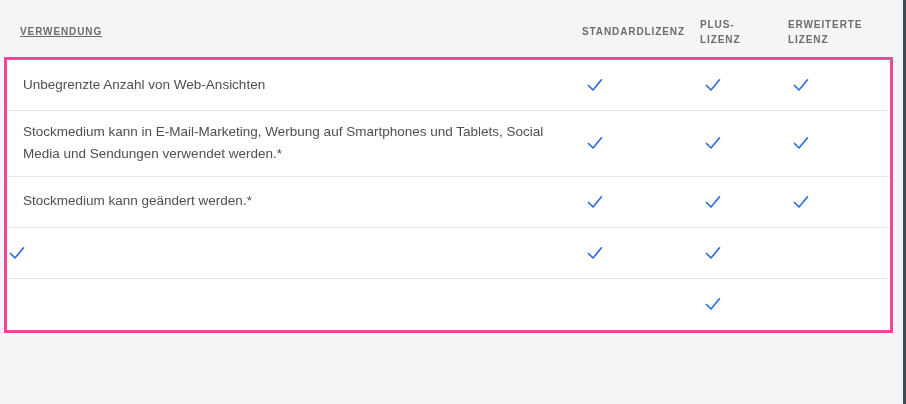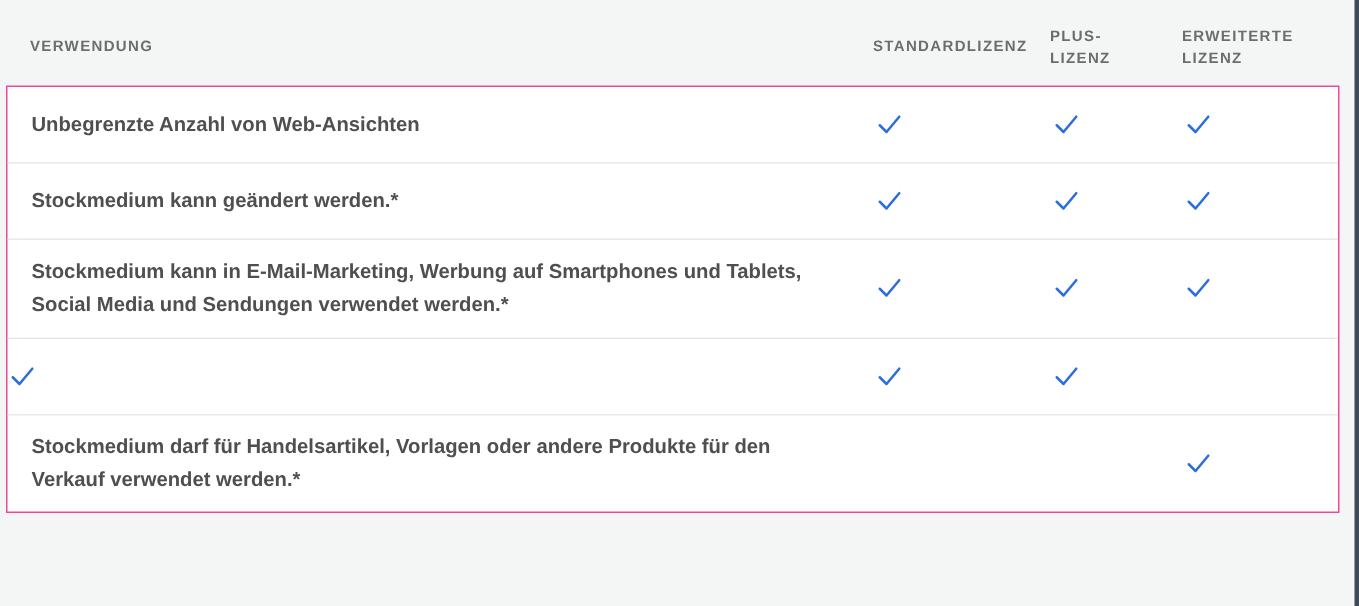--- a/index.html
+++ b/index.html
@@ -36,25 +36,24 @@
     background: transparent;
   }
   .header-cell {
     font-size: 10px;
     font-weight: bold;
     letter-spacing: 0.9px;
     line-height: 1.45;
     color: #6d6d6d;
     text-transform: uppercase;
   }
-  .header-cell.first { padding-left: 16px; }
+  .header-cell.first { padding-left: 16px; text-decoration: underline; }
   .table-body {
     background: #ffffff;
-    border: 1px solid #ec4899;
-    font-weight: bold;
+    border: 3px solid #ec4899;
   }
   .table-row {
     min-height: 51px;
     border-bottom: 1px solid #e8e8e8;
   }
   .table-row:last-child { border-bottom: none; }
   .label-cell {
     font-size: 13.5px;
     color: #4f4f4f;
     line-height: 1.65;
@@ -101,21 +100,21 @@
           </div>
           <div class="check-cell">
             <span class="check-icon">
               <svg width="16" height="14" viewBox="0 0 16 14" xmlns="http://www.w3.org/2000/svg">
                 <path d="M1.5 7.5 L6 12 L14.5 1.8" fill="none" stroke="#2d6edf" stroke-width="1.7" stroke-linecap="round" stroke-linejoin="round"></path>
               </svg>
             </span>
           </div>
         </div>
         <div class="grid-row table-row">
-          <div class="label-cell">Stockmedium kann geändert werden.*</div>
+          <div class="label-cell">Stockmedium kann in E-Mail-Marketing, Werbung auf Smartphones und Tablets, Social Media und Sendungen verwendet werden.*</div>
           <div class="check-cell">
             <span class="check-icon">
               <svg width="16" height="14" viewBox="0 0 16 14" xmlns="http://www.w3.org/2000/svg">
                 <path d="M1.5 7.5 L6 12 L14.5 1.8" fill="none" stroke="#2d6edf" stroke-width="1.7" stroke-linecap="round" stroke-linejoin="round"></path>
               </svg>
             </span>
           </div>
           <div class="check-cell">
             <span class="check-icon">
               <svg width="16" height="14" viewBox="0 0 16 14" xmlns="http://www.w3.org/2000/svg">
@@ -125,21 +124,21 @@
           </div>
           <div class="check-cell">
             <span class="check-icon">
               <svg width="16" height="14" viewBox="0 0 16 14" xmlns="http://www.w3.org/2000/svg">
                 <path d="M1.5 7.5 L6 12 L14.5 1.8" fill="none" stroke="#2d6edf" stroke-width="1.7" stroke-linecap="round" stroke-linejoin="round"></path>
               </svg>
             </span>
           </div>
         </div>
         <div class="grid-row table-row">
-          <div class="label-cell">Stockmedium kann in E-Mail-Marketing, Werbung auf Smartphones und Tablets, Social Media und Sendungen verwendet werden.*</div>
+          <div class="label-cell">Stockmedium kann geändert werden.*</div>
           <div class="check-cell">
             <span class="check-icon">
               <svg width="16" height="14" viewBox="0 0 16 14" xmlns="http://www.w3.org/2000/svg">
                 <path d="M1.5 7.5 L6 12 L14.5 1.8" fill="none" stroke="#2d6edf" stroke-width="1.7" stroke-linecap="round" stroke-linejoin="round"></path>
               </svg>
             </span>
           </div>
           <div class="check-cell">
             <span class="check-icon">
               <svg width="16" height="14" viewBox="0 0 16 14" xmlns="http://www.w3.org/2000/svg">
@@ -172,21 +171,20 @@
           </div>
           <div class="check-cell">
             <span class="check-icon">
               <svg width="16" height="14" viewBox="0 0 16 14" xmlns="http://www.w3.org/2000/svg">
                 <path d="M1.5 7.5 L6 12 L14.5 1.8" fill="none" stroke="#2d6edf" stroke-width="1.7" stroke-linecap="round" stroke-linejoin="round"></path>
               </svg>
             </span>
           </div>
         </div>
         <div class="grid-row table-row">
-          <div class="label-cell">Stockmedium darf für Handelsartikel, Vorlagen oder andere Produkte für den Verkauf verwendet werden.*</div>
           <div class="check-cell"></div>
           <div class="check-cell"></div>
           <div class="check-cell">
             <span class="check-icon">
               <svg width="16" height="14" viewBox="0 0 16 14" xmlns="http://www.w3.org/2000/svg">
                 <path d="M1.5 7.5 L6 12 L14.5 1.8" fill="none" stroke="#2d6edf" stroke-width="1.7" stroke-linecap="round" stroke-linejoin="round"></path>
               </svg>
             </span>
           </div>
         </div>

